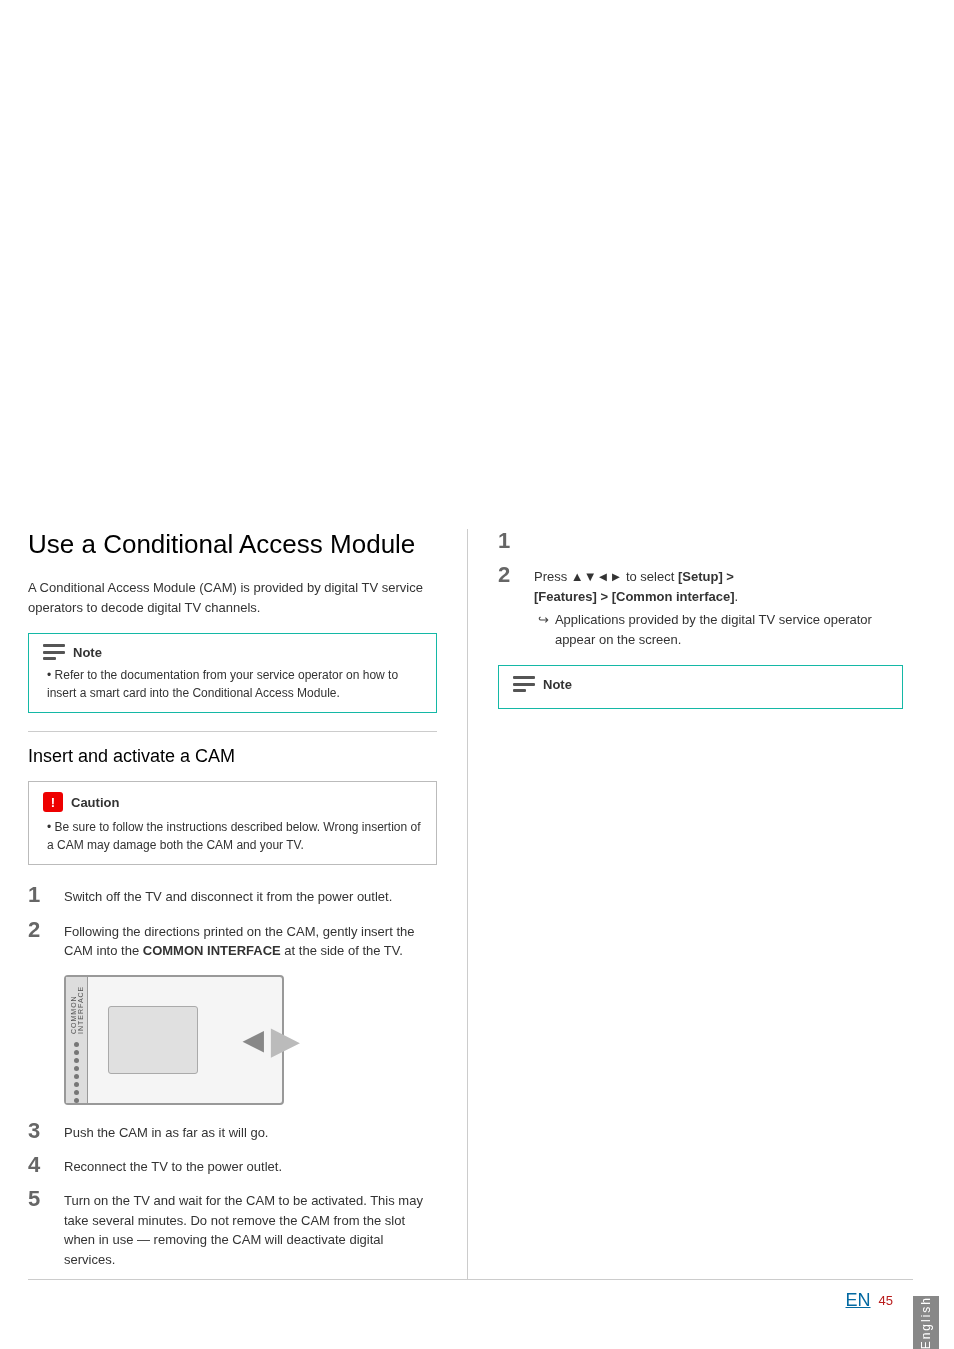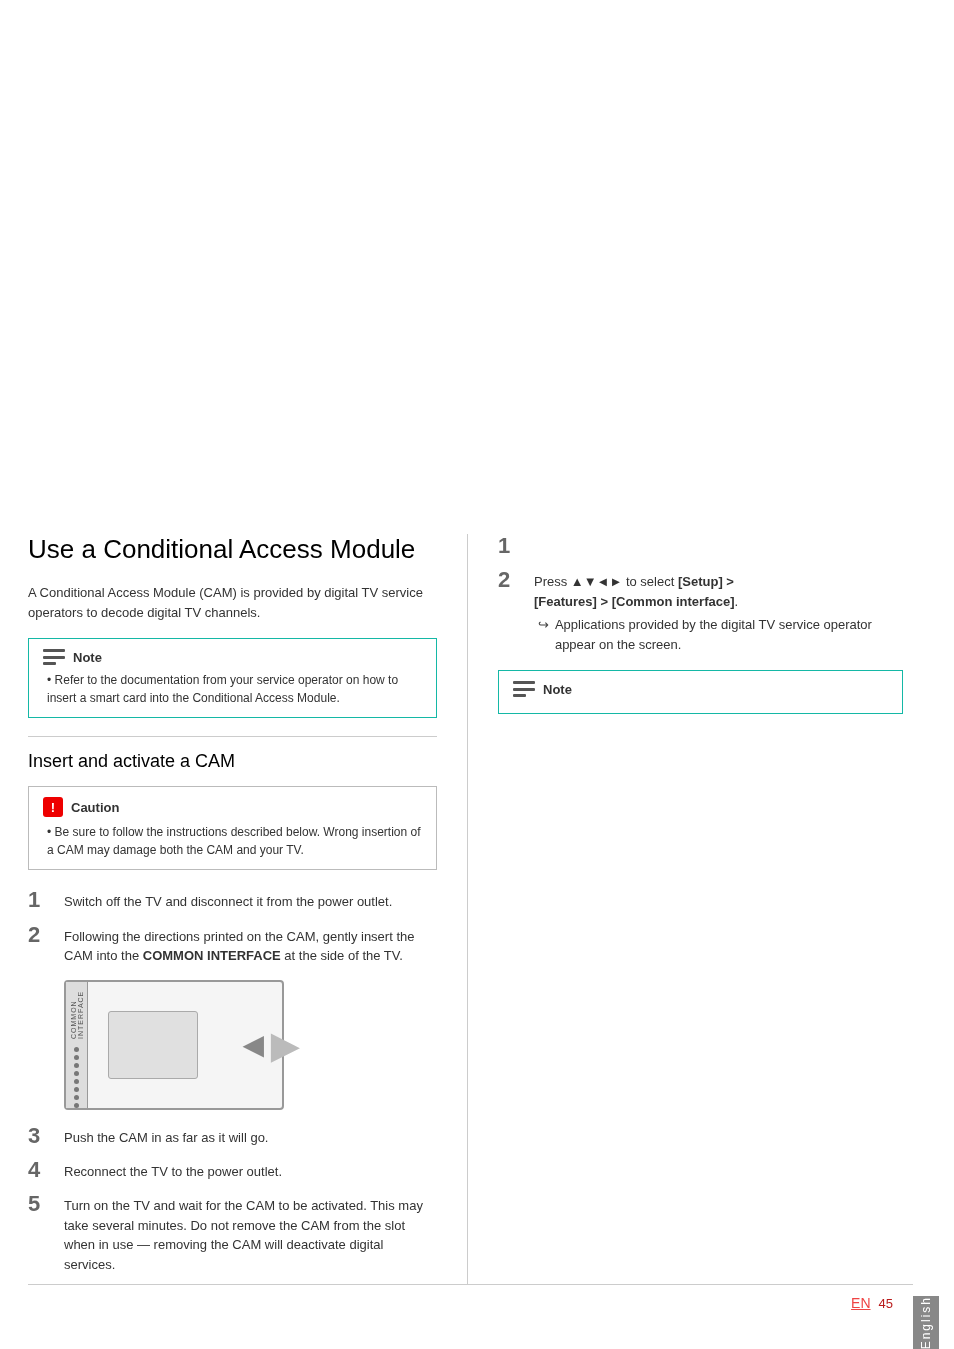--- a/index.html
+++ b/index.html
@@ -318,22 +318,22 @@
       align-items: center;
       padding: 10px 20px 10px 28px;
       border-top: 1px solid #ccc;
       margin-top: auto;
     }
     .page-num {
       font-size: 13px;
       color: #b91c1c;
     }
     .en-label {
-      font-size: 14px;
-      color: #ef4444;
+      font-size: 18px;
+      color: #0369a1;
       margin-right: 8px;
       text-decoration: underline;
     }
   </style>
 </head>
 <body>
 
 <div class="page">
 
   <div class="main-content">

